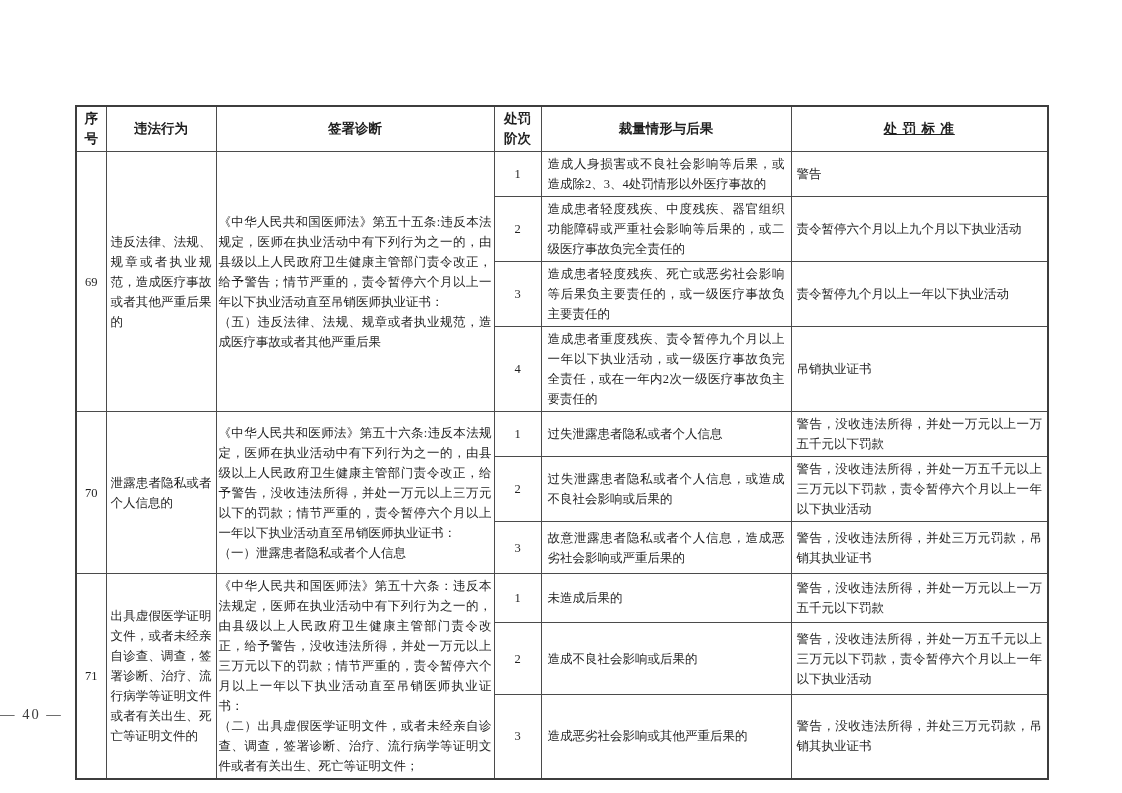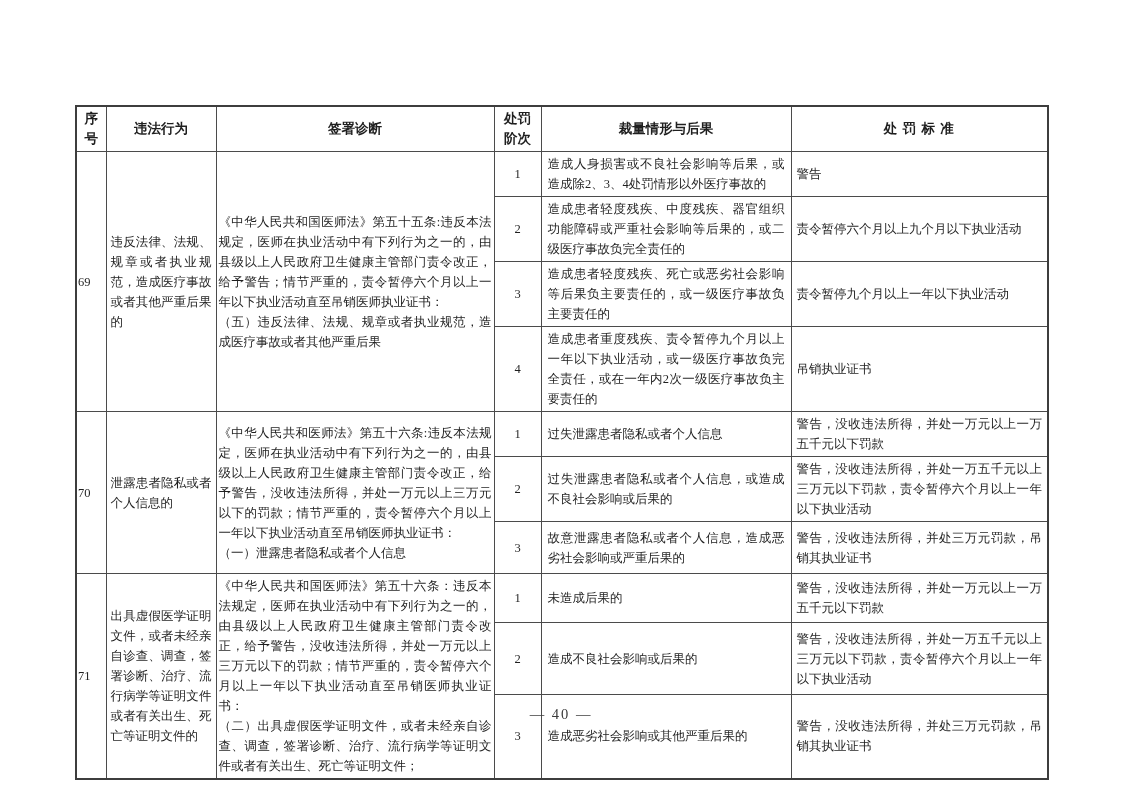--- a/index.html
+++ b/index.html
@@ -33,20 +33,21 @@
     overflow: hidden;
   }
   .law-table th {
     font-size: 13.5px;
     font-weight: bold;
     text-align: center;
     padding: 2px 2px;
   }
   .pre { white-space: pre-wrap; }
   .c-no {
+    text-align: center;
     padding: 2px 1px;
     font-size: 13px;
   }
   .c-level {
     text-align: center;
     padding: 2px 2px;
     font-size: 13px;
   }
   .c-behavior {
     text-align: justify;
@@ -58,27 +59,27 @@
   }
   .c-circ {
     text-align: justify;
     padding: 2px 6px;
     margin-left: 33px;
   }
   .c-std {
     text-align: justify;
     padding: 2px 5px;
   }
-  .th-standard { letter-spacing: 1px; }
+  .th-standard { letter-spacing: 1px; text-decoration: underline; }
   .footer {
     position: absolute;
     left: 0;
     top: 706px;
     width: 1122px;
-    text-align: center;
+    text-align: left;
     font-size: 14.5px;
     color: #3a3a3a;
     letter-spacing: 2px;
   }
 </style>
 </head>
 <body>
 
 <div class="page">
 

